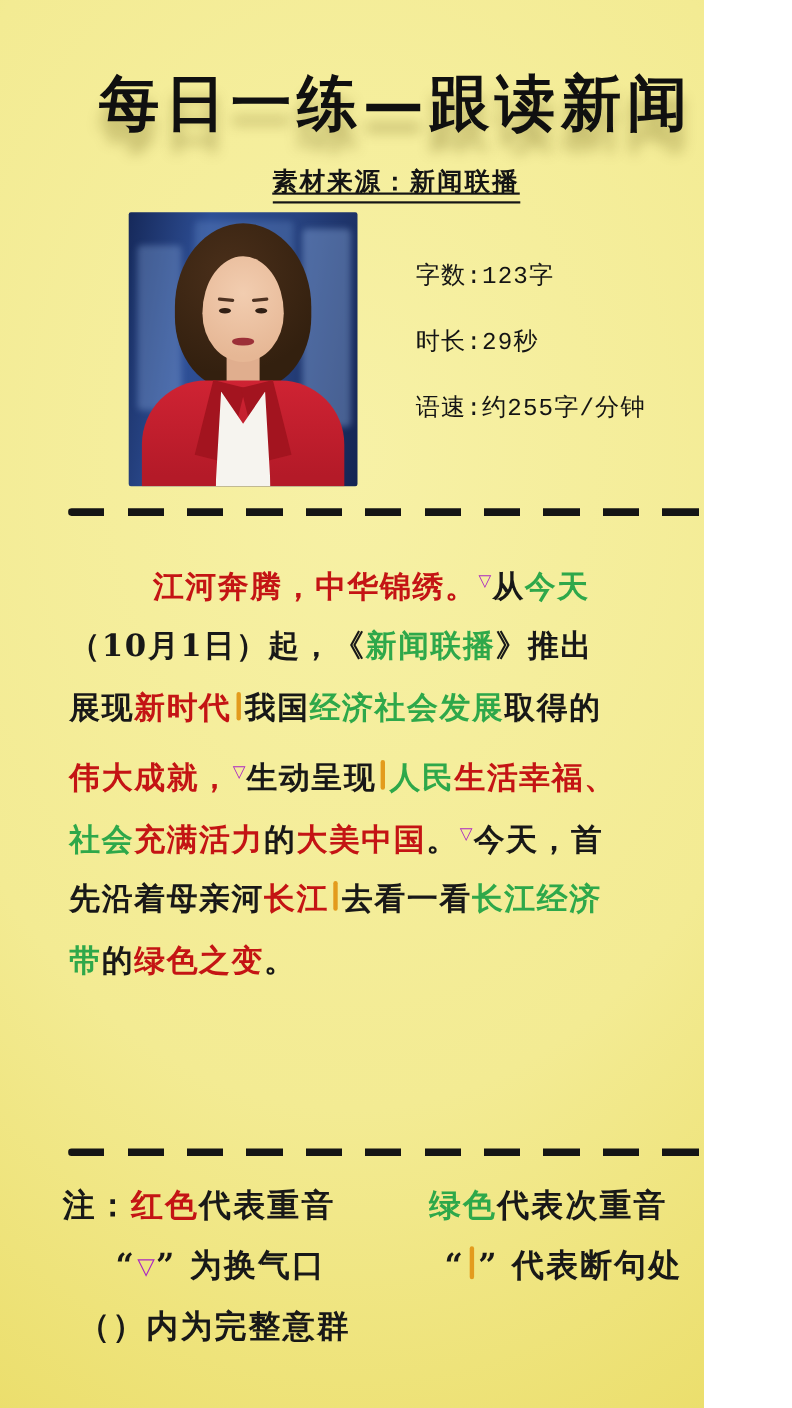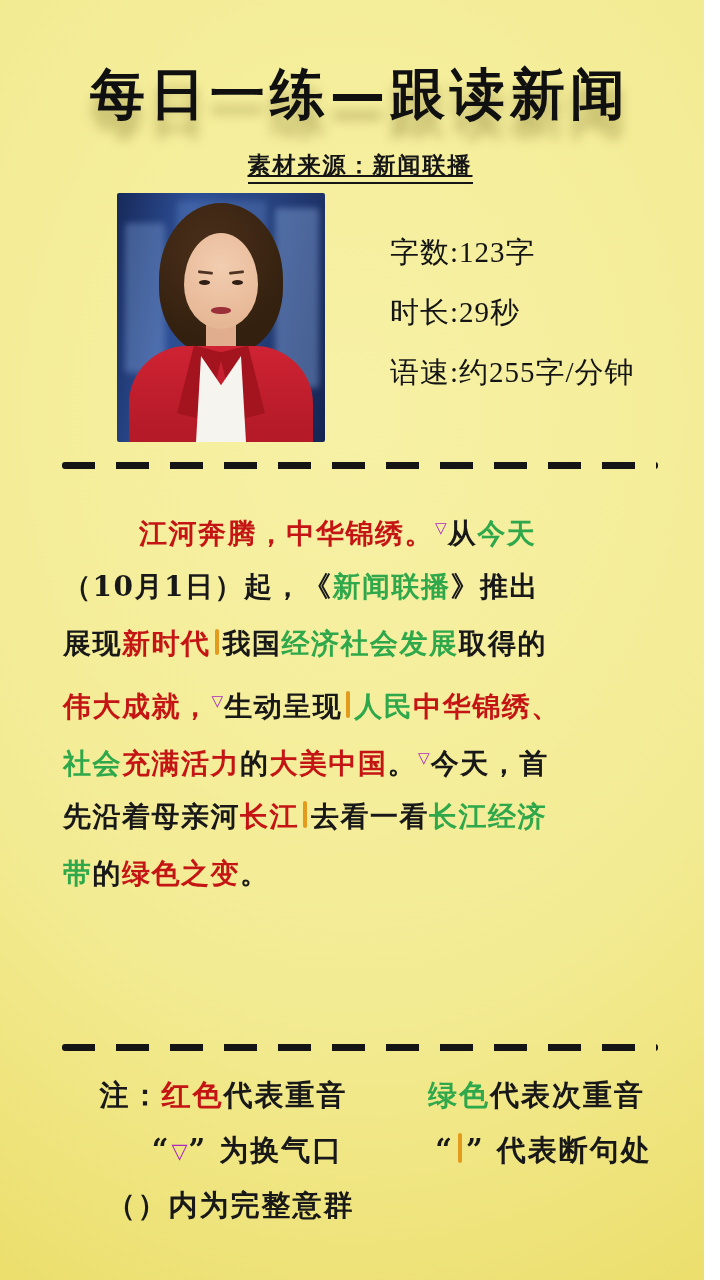--- a/index.html
+++ b/index.html
@@ -2,21 +2,21 @@
 <html style="--red: #c41414; --green: #2ea84a; --breath: #ab28c2; --pause: #e39b1d;"><head>
 <meta charset="utf-8">
 <style>
   :root{
     --red:#c41414; --green:#2ea84a; --ink:#181818;
     --breath:#ab28c2; --pause:#e39b1d;
   }
   html,body{margin:0;padding:0;}
   body{font-family:"DejaVu Sans",sans-serif;}
   .screen{
-    position:relative;width:704px;height:1280px;overflow:hidden;
+    position:relative;width:640px;height:1280px;overflow:hidden;
     background:radial-gradient(ellipse 120% 85% at 50% 32%, #f7f1a6 0%, #f3eb93 55%, #e9db62 100%);
   }
   
   .title{
     position:absolute;top:58px;left:0;width:720px;text-align:center;
     font-size:55px;font-weight:700;color:#101010;letter-spacing:5px;
     text-shadow:0 18px 12px rgba(90,78,10,.35);
   }
   .subtitle{
     position:absolute;top:150px;left:0;width:720px;text-align:center;
@@ -57,22 +57,22 @@
     border-radius:58px 58px 0 0;
   }
   .lapel{position:absolute;top:2px;width:30px;height:70px;background:#a3141f;}
   .lapel.l{left:56px;transform:rotate(14deg);} .lapel.r{right:56px;transform:rotate(-14deg);}
   .shirt{
     position:absolute;left:79px;bottom:0;width:50px;height:86px;background:#f6f4ef;
     clip-path:polygon(10% 0,50% 34%,90% 0,100% 100%,0 100%);
   }
   
   .info{
-    position:absolute;left:390px;top:222px;width:300px;
-    font-family:Liberation Serif, serif;font-size:29px;color:#141414;
+    position:absolute;left:378px;top:222px;width:300px;
+    font-family:Liberation Mono, monospace;font-size:22px;color:#141414;
   }
   .info-item{height:60px;line-height:60px;letter-spacing:1px;white-space:nowrap;}
   
   .dashline{
     position:absolute;left:62px;width:596px;height:7px;
     background:repeating-linear-gradient(90deg,#151515 0 33px,transparent 33px 54px);
     border-radius:3px;
   }
   .d1{top:462px;} .d2{top:1044px;}
   
@@ -92,21 +92,21 @@
   .pause-bar{
     display:inline-block;width:4px;height:.95em;background:var(--pause);
     border-radius:2px;vertical-align:-.08em;margin:0 4px;
   }
   
   .notes{
     position:absolute;left:57px;top:1068px;width:626px;
     font-family:"DejaVu Serif",serif;font-weight:700;
     font-size:29px;letter-spacing:2px;color:var(--ink);
   }
-  .notes-row{display:grid;grid-template-columns:333px 1fr;height:55px;line-height:55px;white-space:nowrap;text-align:center;}
+  .notes-row{display:grid;grid-template-columns:333px 1fr;height:55px;line-height:55px;white-space:nowrap;}
   .notes-row:nth-of-type(2) .cell-left{padding-left:48px;}
   .notes-row:nth-of-type(3) .cell-left{padding-left:56px;}
   .notes-row:nth-of-type(2) .cell-right{padding-left:14px;}
   .notes-row:nth-of-type(3) .cell-right{padding-left:14px;}
   .notes .seg-breath{font-size:.72em;vertical-align:.08em;}
   .notes .pause-bar{height:30px;vertical-align:-.12em;}
 </style>
 </head>
 <body>
 
@@ -143,21 +143,21 @@
       <div class="info-item">时长:29秒</div>
       <div class="info-item">语速:约255字/分钟</div>
     </div>
 
   <div class="dashline d1"></div>
 
   <div class="transcript" id="transcript">
       <div class="t-line indent"><span class="seg-red">江河奔腾，中华锦绣。</span><span class="seg-breath">▽</span><span class="seg-ink">从</span><span class="seg-green">今天</span></div>
       <div class="t-line"><span class="seg-ink">（10月1日）起，《</span><span class="seg-green">新闻联播</span><span class="seg-ink">》推出</span></div>
       <div class="t-line"><span class="seg-ink">展现</span><span class="seg-red">新时代</span><span class="pause-bar"></span><span class="seg-ink">我国</span><span class="seg-green">经济社会发展</span><span class="seg-ink">取得的</span></div>
-      <div class="t-line"><span class="seg-red">伟大成就，</span><span class="seg-breath">▽</span><span class="seg-ink">生动呈现</span><span class="pause-bar"></span><span class="seg-green">人民</span><span class="seg-red">中华锦绣、</span></div>
+      <div class="t-line"><span class="seg-red">伟大成就，</span><span class="seg-breath">▽</span><span class="seg-ink">生动呈现</span><span class="pause-bar"></span><span class="seg-green">人民</span><span class="seg-red">生活幸福、</span></div>
       <div class="t-line"><span class="seg-green">社会</span><span class="seg-red">充满活力</span><span class="seg-ink">的</span><span class="seg-red">大美中国</span><span class="seg-ink">。</span><span class="seg-breath">▽</span><span class="seg-ink">今天，首</span></div>
       <div class="t-line"><span class="seg-ink">先沿着母亲河</span><span class="seg-red">长江</span><span class="pause-bar"></span><span class="seg-ink">去看一看</span><span class="seg-green">长江经济</span></div>
       <div class="t-line"><span class="seg-green">带</span><span class="seg-ink">的</span><span class="seg-red">绿色之变</span><span class="seg-ink">。</span></div>
     </div>
 
   <div class="dashline d2"></div>
 
   <div class="notes" id="notes">
       <div class="notes-row">
         <div class="cell-left"><span class="seg-ink">注：</span><span class="seg-red">红色</span><span class="seg-ink">代表重音</span></div>

